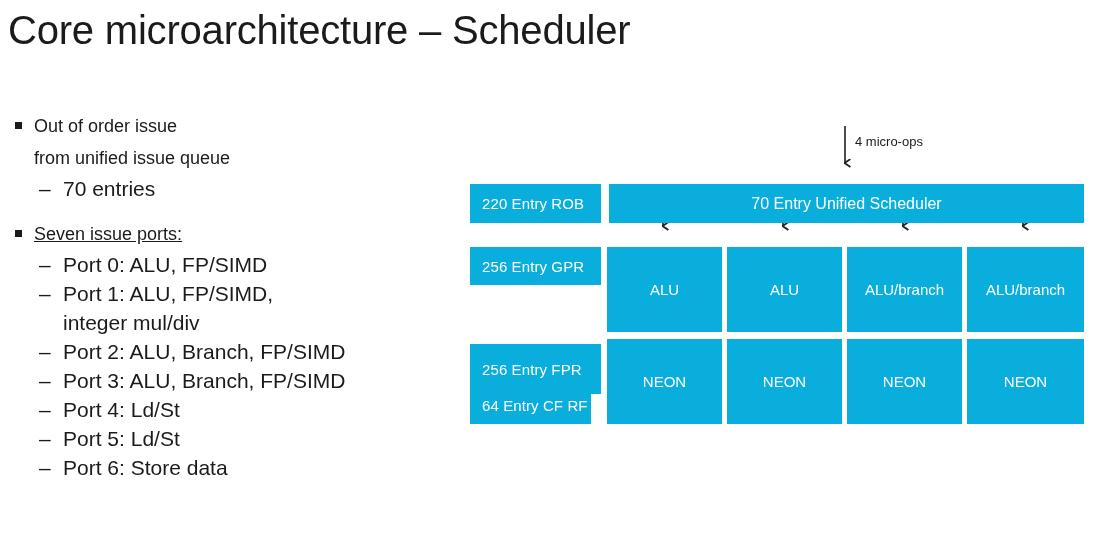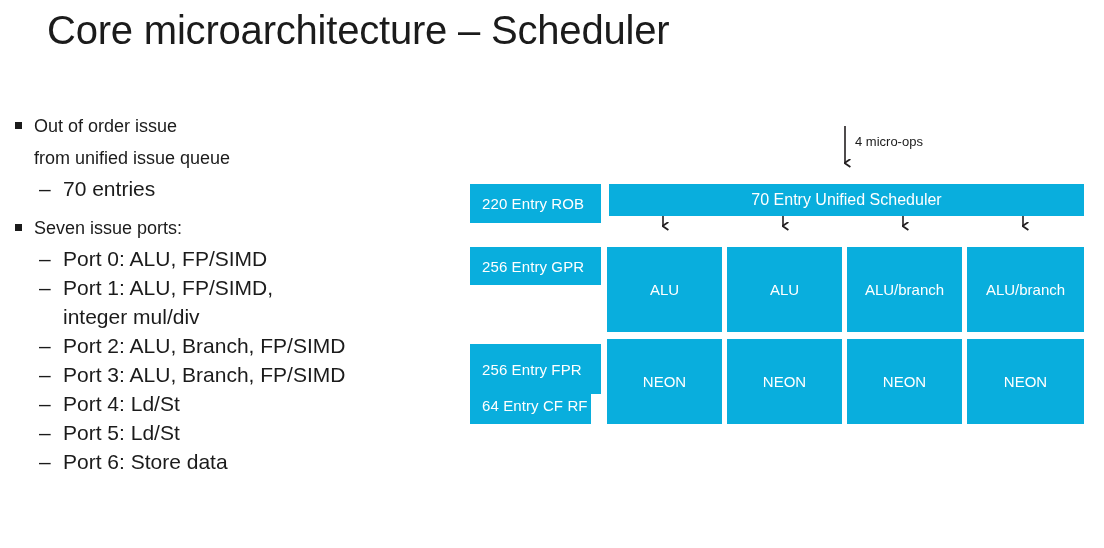--- a/index.html
+++ b/index.html
@@ -20,21 +20,20 @@
   #slide-title {
     position: absolute;
     left: 8px;
     top: 6px;
     font-size: 40px;
     line-height: 48px;
     font-weight: 400;
     color: #1b1b1b;
     white-space: nowrap;
     letter-spacing: -0.2px;
-    margin-left: 39px;
   }
 
   
   #bullet-list {
     position: absolute;
     left: 8px;
     top: 110px;
     width: 440px;
   }
   .bullet-l1 {
@@ -63,21 +62,21 @@
   .bullet-l2 .dash {
     position: absolute;
     left: 31px;
     top: 0px;
     font-size: 21px;
     line-height: 29px;
   }
   .l1-line2 { padding-left: 26px; }
   .l2-cont { padding-left: 55px; }
 
-  .gap-before-seven { margin-top: 9px; }
+  .gap-before-seven { margin-top: 15px; text-decoration: underline; }
 
   
   #diagram {
     position: absolute;
     left: 0;
     top: 0;
     width: 1104px;
     height: 548px;
     pointer-events: none;
     border-radius: 10px;
@@ -206,21 +205,21 @@
     <line x1="783" y1="207" x2="783" y2="226" stroke="#231f20" stroke-width="1.6" marker-end="url(#ah)"></line>
     <line x1="903" y1="207" x2="903" y2="226" stroke="#231f20" stroke-width="1.6" marker-end="url(#ah)"></line>
     <line x1="1023" y1="207" x2="1023" y2="226" stroke="#231f20" stroke-width="1.6" marker-end="url(#ah)"></line>
   </svg>
 
   <div class="dbox label-box" style="left:470px; top:165px; width:131px; height:39px;">220 Entry ROB</div>
   <div class="dbox label-box" style="left:470px; top:228px; width:131px; height:38px;">256 Entry GPR</div>
   <div class="dbox label-box" style="left:470px; top:325px; width:131px; height:50px;">256 Entry FPR</div>
   <div class="dbox label-box" style="left:470px; top:368px; width:121px; height:37px;">64 Entry CF RF</div>
 
-  <div class="dbox sched-box" style="left:609px; top:165px; width:475px; height:32px;">70 Entry Unified Scheduler</div>
+  <div class="dbox sched-box" style="left:609px; top:165px; width:475px; height:39px;">70 Entry Unified Scheduler</div>
 
   <div class="dbox unit-box" style="left:607px; top:228px; width:115px; height:85px;">ALU</div>
   <div class="dbox unit-box" style="left:727px; top:228px; width:115px; height:85px;">ALU</div>
   <div class="dbox unit-box" style="left:847px; top:228px; width:115px; height:85px;">ALU/branch</div>
   <div class="dbox unit-box" style="left:967px; top:228px; width:117px; height:85px;">ALU/branch</div>
 
   <div class="dbox unit-box" style="left:607px; top:320px; width:115px; height:85px;">NEON</div>
   <div class="dbox unit-box" style="left:727px; top:320px; width:115px; height:85px;">NEON</div>
   <div class="dbox unit-box" style="left:847px; top:320px; width:115px; height:85px;">NEON</div>
   <div class="dbox unit-box" style="left:967px; top:320px; width:117px; height:85px;">NEON</div>

